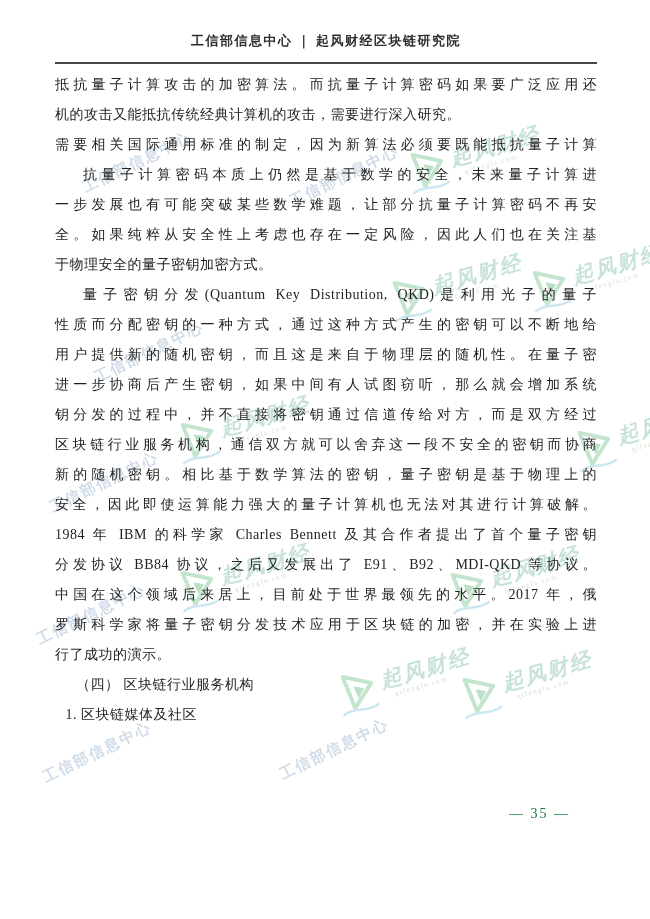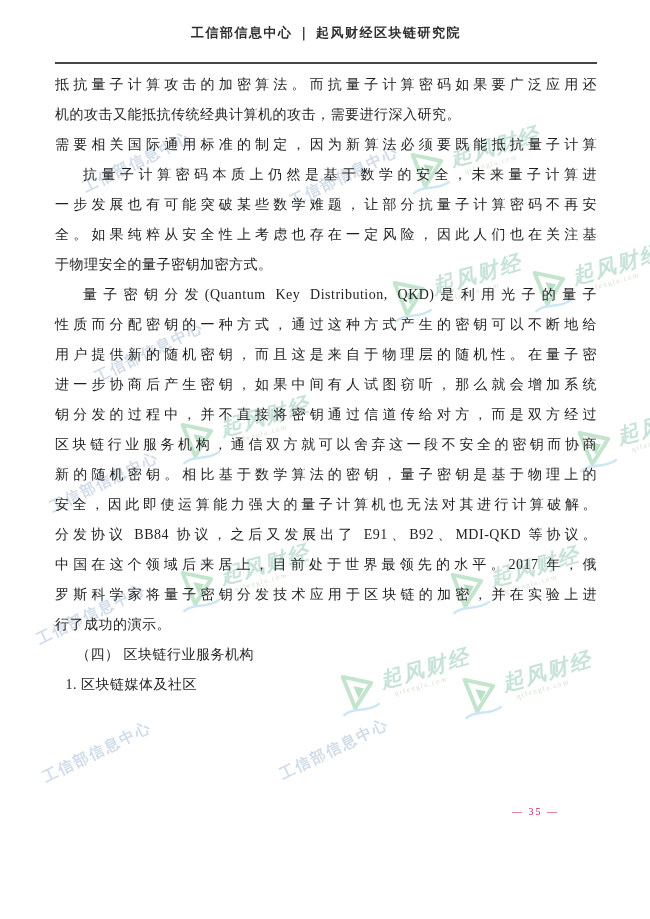--- a/index.html
+++ b/index.html
@@ -10,40 +10,40 @@
   }
   
   .header{
     position:absolute;left:55px;right:53px;top:0;height:62px;
     border-bottom:2px solid #454545;
     display:flex;align-items:flex-end;justify-content:center;
     z-index:3;
   }
   .header-title{
     font-size:13px;font-weight:bold;color:#2e2e2e;
-    letter-spacing:1.5px;padding-bottom:20px;white-space:nowrap;
+    letter-spacing:1.5px;padding-bottom:12px;white-space:nowrap;
   }
   
   .body-text{
     position:absolute;left:55px;right:53px;top:70px;z-index:2;
   }
   .ln{
     font-size:14px;line-height:30px;height:30px;color:#1f1f1f;
     letter-spacing:0.5px;white-space:nowrap;
     text-align:justify;text-align-last:left;
   }
   .ln.full{white-space:normal;text-align-last:justify;}
   .ind2{text-indent:2em;}
   .ind15{text-indent:1.5em;}
   .ind07{text-indent:0.75em;}
   .bold{font-weight:normal;}
   
   .footer{
-    position:absolute;top:806px;right:91px;z-index:3;
-    font-size:10px;color:#be185d;letter-spacing:2px;
+    position:absolute;top:806px;right:80px;z-index:3;
+    font-size:14px;color:#15803d;letter-spacing:2px;
   }
   
   .wm{position:absolute;z-index:1;opacity:0.55;pointer-events:none;}
   .wm-a{display:flex;align-items:flex-start;transform:rotate(-10deg);}
   .wm-a .logo{width:40px;height:46px;flex:0 0 auto;}
   .wm-a .txt{margin:-4px 0 0 4px;transform:rotate(-6deg);}
   .brand{
     font-style:italic;font-weight:bold;font-size:21px;color:#9acbb5;
     letter-spacing:2px;white-space:nowrap;display:block;
   }
@@ -184,20 +184,21 @@
     <div class="ln full">全。如果纯粹从安全性上考虑也存在一定风险，因此人们也在关注基</div>
     <div class="ln">于物理安全的量子密钥加密方式。</div>
     <div class="ln full ind2">量子密钥分发(Quantum Key Distribution, QKD)是利用光子的量子</div>
     <div class="ln full">性质而分配密钥的一种方式，通过这种方式产生的密钥可以不断地给</div>
     <div class="ln full">用户提供新的随机密钥，而且这是来自于物理层的随机性。在量子密</div>
     <div class="ln full">进一步协商后产生密钥，如果中间有人试图窃听，那么就会增加系统</div>
     <div class="ln full">钥分发的过程中，并不直接将密钥通过信道传给对方，而是双方经过</div>
     <div class="ln full">区块链行业服务机构，通信双方就可以舍弃这一段不安全的密钥而协商</div>
     <div class="ln full">新的随机密钥。相比基于数学算法的密钥，量子密钥是基于物理上的</div>
     <div class="ln full">安全，因此即使运算能力强大的量子计算机也无法对其进行计算破解。</div>
+    <div class="ln full">1984 年 IBM 的科学家 Charles Bennett 及其合作者提出了首个量子密钥</div>
     <div class="ln full">分发协议 BB84 协议，之后又发展出了 E91、B92、MDI-QKD 等协议。</div>
     <div class="ln full">中国在这个领域后来居上，目前处于世界最领先的水平。2017 年，俄</div>
     <div class="ln full">罗斯科学家将量子密钥分发技术应用于区块链的加密，并在实验上进</div>
     <div class="ln">行了成功的演示。</div>
     <div class="ln ind15 bold">（四） 区块链行业服务机构</div>
     <div class="ln ind07">1. 区块链媒体及社区</div>
   </div>
 
   <div class="footer">— 35 —</div>
 

